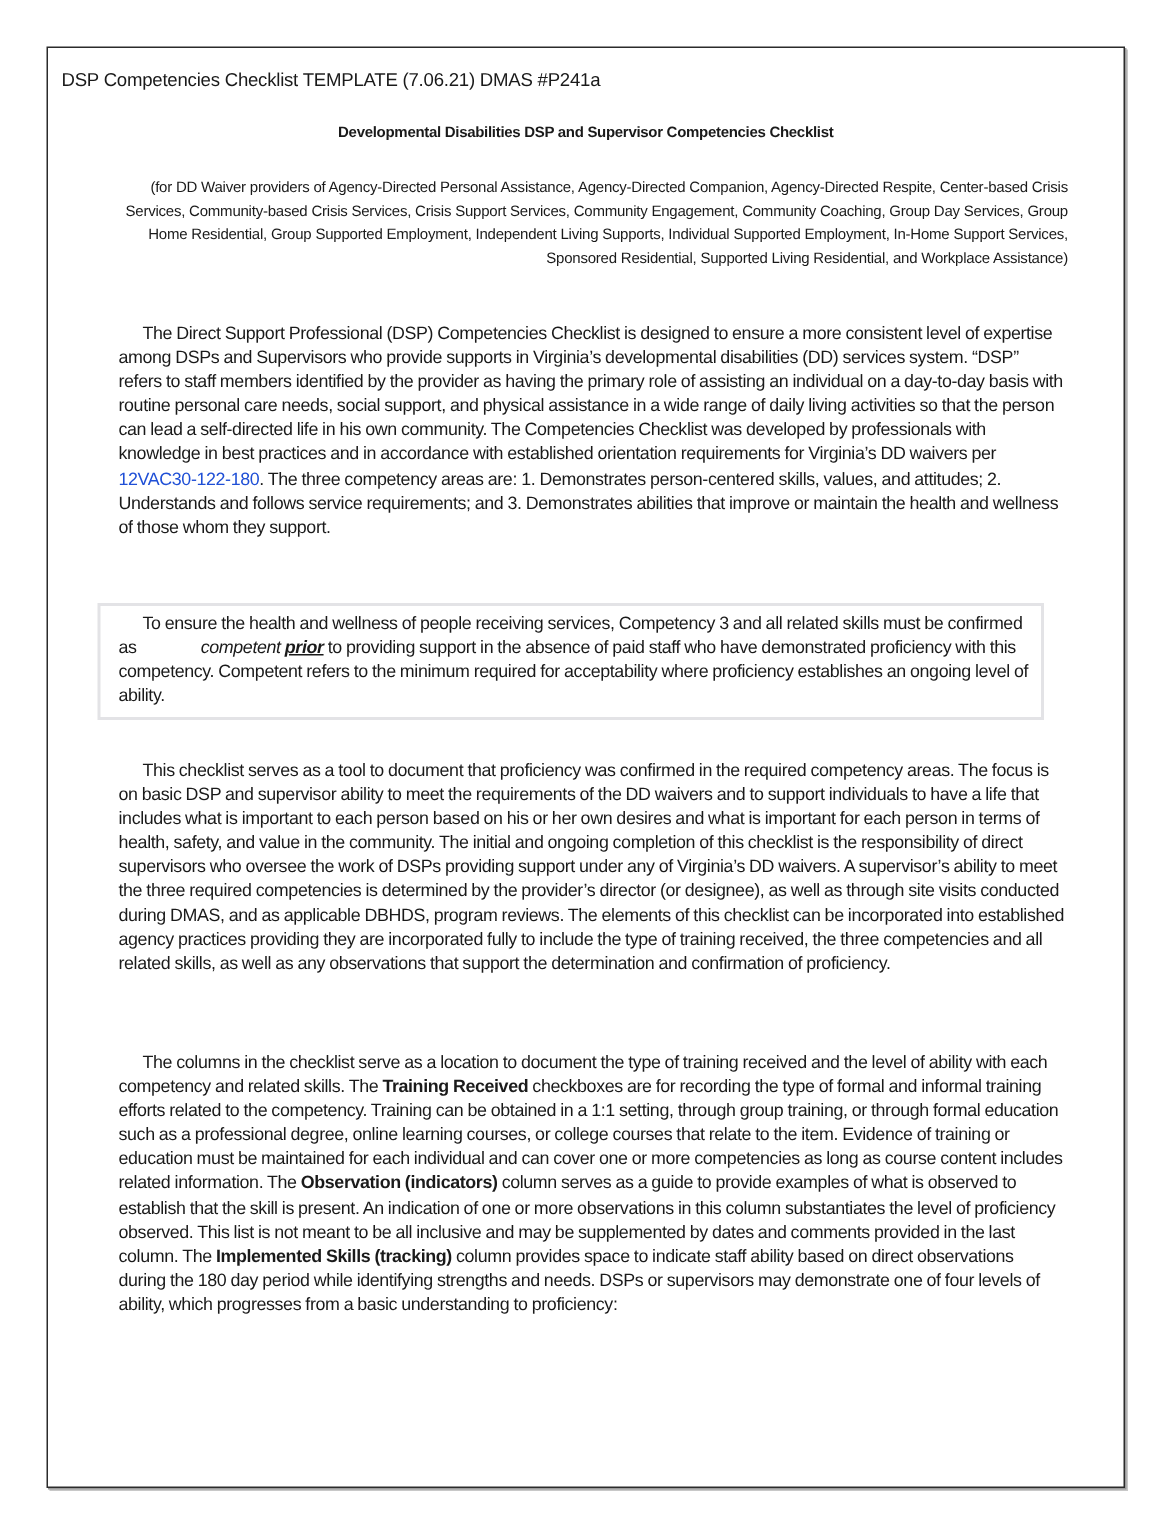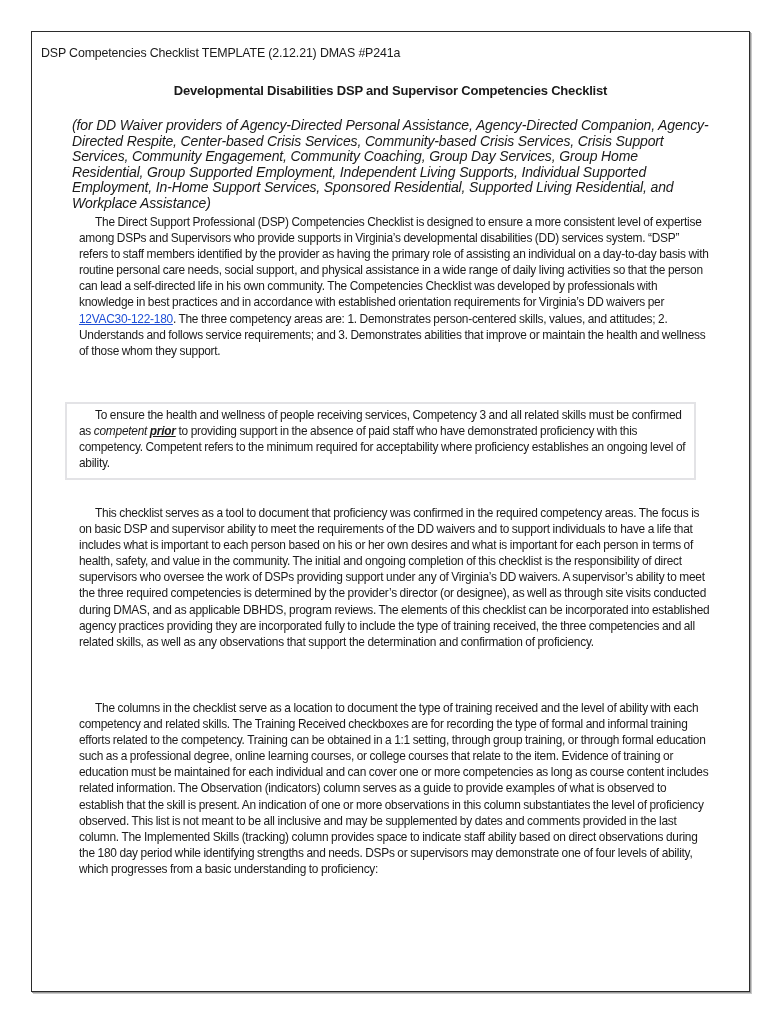--- a/index.html
+++ b/index.html
@@ -33,35 +33,34 @@
       font-size: 12.4px;
       letter-spacing: -0.15px;
       white-space: nowrap;
     }
     .doc-title {
       position: absolute;
       left: 0;
       width: 100%;
       top: 51px;
       text-align: center;
-      font-size: 13px;
+      font-size: 10px;
       font-weight: bold;
       letter-spacing: -0.2px;
       white-space: nowrap;
     }
     .doc-subtitle {
       position: absolute;
       left: 40px;
       width: 640px;
       top: 86px;
-      text-align: left;
-      font-size: 14px;
+      text-align: right;
+      font-size: 10px;
       line-height: 15.6px;
       letter-spacing: -0.15px;
-      font-style: italic;
     }
     .para {
       position: absolute;
       left: 47px;
       width: 631px;
       font-size: 11.9px;
       line-height: 16.1px;
       letter-spacing: -0.25px;
       word-spacing: -0.3px;
       text-align: left;
@@ -82,37 +81,36 @@
     }
     .callout .para {
       left: 12px;
       top: 3px;
       width: 612px;
     }
     .p3 { top: 473px; }
     .p4 { top: 668px; }
     .link {
       color: #1f4fd6;
-      text-decoration: underline;
       cursor: pointer;
     }
     .u-bold {
       font-weight: bold;
       text-decoration: underline;
       font-style: italic;
     }
-    .it { font-style: italic; }
-    .b { font-weight: normal; }
+    .it { font-style: italic; margin-left: 40px; }
+    .b { font-weight: bold; }
   </style>
 </head>
 <body>
 
 <div class="page">
 
-  <div class="doc-header">DSP Competencies Checklist TEMPLATE (2.12.21) DMAS #P241a</div>
+  <div class="doc-header">DSP Competencies Checklist TEMPLATE (7.06.21) DMAS #P241a</div>
 
   <div class="doc-title">Developmental Disabilities DSP and Supervisor Competencies Checklist</div>
 
   <div class="doc-subtitle">(for DD Waiver providers of Agency-Directed Personal Assistance, Agency-Directed Companion, Agency-Directed Respite, Center-based Crisis Services, Community-based Crisis Services, Crisis Support Services, Community Engagement, Community Coaching, Group Day Services, Group Home Residential, Group Supported Employment, Independent Living Supports, Individual Supported Employment, In-Home Support Services, Sponsored Residential, Supported Living Residential,  and Workplace Assistance)</div>
 
   <div class="para p1"><span class="indent"></span><span>The Direct Support Professional (DSP) Competencies Checklist is designed to ensure a more consistent level of expertise among DSPs and Supervisors who provide supports in Virginia’s developmental disabilities (DD) services system. “DSP” refers to staff members identified by the provider as having the primary role of assisting an individual on a day-to-day basis with routine personal care needs, social support, and physical assistance in a wide range of daily living activities so that the person can lead a self-directed life in his own community. The Competencies Checklist was developed by professionals with knowledge in best practices and in accordance with established orientation requirements for Virginia’s DD waivers per </span><span class="link">12VAC30-122-180</span><span>. The three competency areas are: 1. Demonstrates person-centered skills, values, and attitudes; 2. Understands and follows service requirements; and 3. Demonstrates abilities that improve or maintain the health and wellness of those whom they support.</span></div>
 
   <div class="callout">
     <div class="para"><span class="indent"></span><span>To ensure the health and wellness of people receiving services, Competency 3 and all related skills must be confirmed as </span><span class="it">competent</span><span> </span><span class="u-bold">prior</span><span> to providing support in the absence of paid staff who have demonstrated proficiency with this competency. Competent refers to the minimum required for acceptability where proficiency establishes an ongoing level of ability.</span></div>
   </div>

